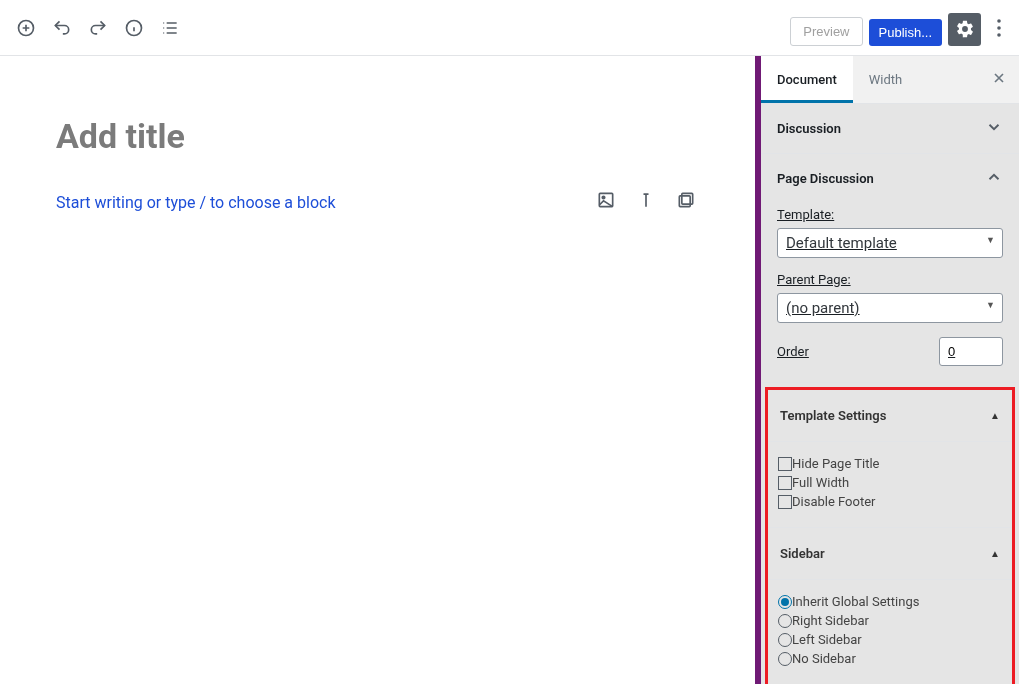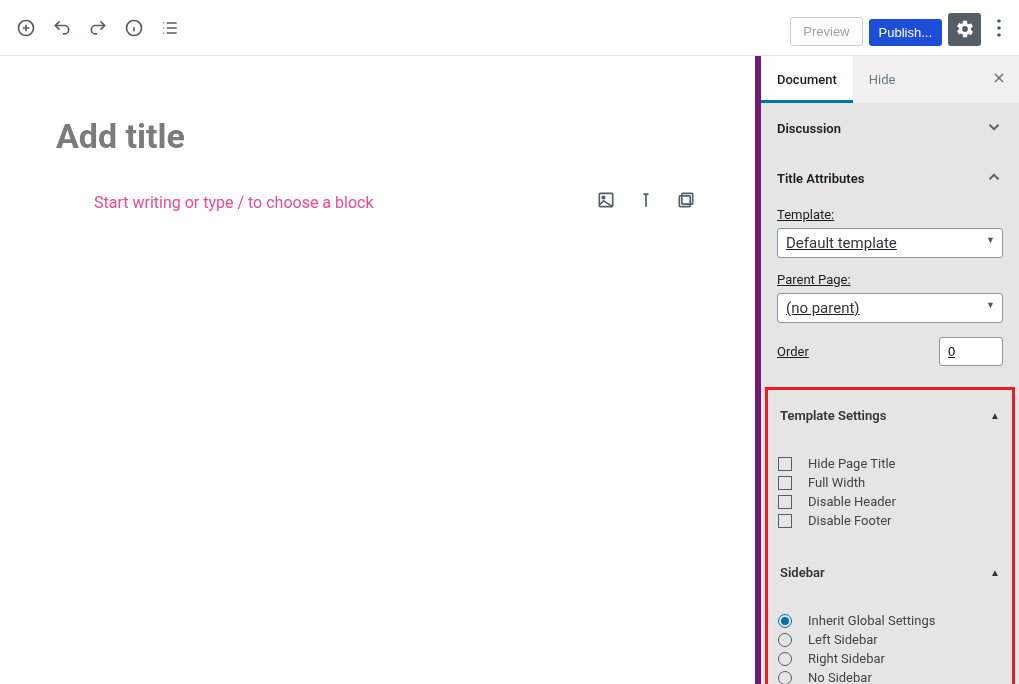--- a/index.html
+++ b/index.html
@@ -75,22 +75,21 @@
     margin-bottom: 34px;
   }
   .body-row {
     display: flex;
     align-items: center;
     justify-content: space-between;
     width: 640px;
   }
   .body-placeholder {
     font-size: 16px;
-    color: #ec4899;
-    margin-left: 38px;
+    color: #1d4ed8;
   }
   .block-icons { display: flex; gap: 20px; color: #555d66; }
   .block-icons svg { width: 20px; height: 20px; }
   .sidebar {
     width: 264px;
     border-left: 6px solid #701a75;
     background: #e5e5e5;
     display: flex;
     flex-direction: column;
   }
@@ -169,21 +168,21 @@
     display: flex; justify-content: space-between; align-items: center;
     padding: 18px 12px;
     font-size: 13px;
     font-weight: 600;
     color: #333;
     border-bottom: 1px solid #e2e4e7;
     cursor: pointer;
   }
   .meta-body { padding: 14px 10px; }
   .check-row, .radio-row {
-    display: flex; align-items: center; gap: 16px;
+    display: flex; align-items: center; 
     font-size: 13px;
     color: #444;
     margin-bottom: 4px;
   }
   .cbox {
     width: 14px; height: 14px;
     border: 1.5px solid #555d66;
     display: inline-block;
   }
   .radio {
@@ -272,40 +271,40 @@
               <rect x="7" y="4" width="13" height="13" rx="1"></rect>
               <rect x="4" y="7" width="13" height="13" rx="1"></rect>
             </svg></span>
       </div>
     </div>
   </div>
 
   <div class="sidebar">
     <div class="sidebar-tabs">
       <div class="tab active">Document</div>
-      <div class="tab">Hide</div>
+      <div class="tab">Width</div>
       <span class="tab-close">
         <svg width="16" height="16" viewBox="0 0 24 24" fill="none" stroke="currentColor" stroke-width="2.5">
             <path d="M6 6l12 12M18 6L6 18"></path>
           </svg>
       </span>
     </div>
 
     <div class="panel">
       <div class="panel-header">
         <span>Discussion</span>
         <span class="chev"><svg width="18" height="18" viewBox="0 0 24 24" fill="none" stroke="currentColor" stroke-width="2.5">
               <path d="M6 9l6 6 6-6"></path>
             </svg></span>
       </div>
     </div>
 
     <div class="panel">
       <div class="panel-header">
-        <span>Title Attributes</span>
+        <span>Page Discussion</span>
         <span class="chev"><svg width="18" height="18" viewBox="0 0 24 24" fill="none" stroke="currentColor" stroke-width="2.5">
               <path d="M6 15l6-6 6 6"></path>
             </svg></span>
       </div>
       <div class="panel-body">
         <div class="field-label">Template:</div>
         <div class="select-wrap">
           <div class="select">Default template</div>
         </div>
         <div class="field-label">Parent Page:</div>
@@ -328,44 +327,40 @@
         <div class="check-row">
             <span class="cbox"></span>
             <span>Hide Page Title</span>
           </div>
         <div class="check-row">
             <span class="cbox"></span>
             <span>Full Width</span>
           </div>
         <div class="check-row">
             <span class="cbox"></span>
-            <span>Disable Header</span>
-          </div>
-        <div class="check-row">
-            <span class="cbox"></span>
             <span>Disable Footer</span>
           </div>
       </div>
 
       <div class="meta-header" style="border-top:1px solid #e2e4e7">
         <span>Sidebar</span>
         <span class="tri-up">▲</span>
       </div>
       <div class="meta-body">
         <div class="radio-row">
             <span class="radio checked"></span>
             <span>Inherit Global Settings</span>
           </div>
         <div class="radio-row">
             <span class="radio"></span>
-            <span>Left Sidebar</span>
+            <span>Right Sidebar</span>
           </div>
         <div class="radio-row">
             <span class="radio"></span>
-            <span>Right Sidebar</span>
+            <span>Left Sidebar</span>
           </div>
         <div class="radio-row">
             <span class="radio"></span>
             <span>No Sidebar</span>
           </div>
       </div>
     </div>
 
   </div>
 </div>

